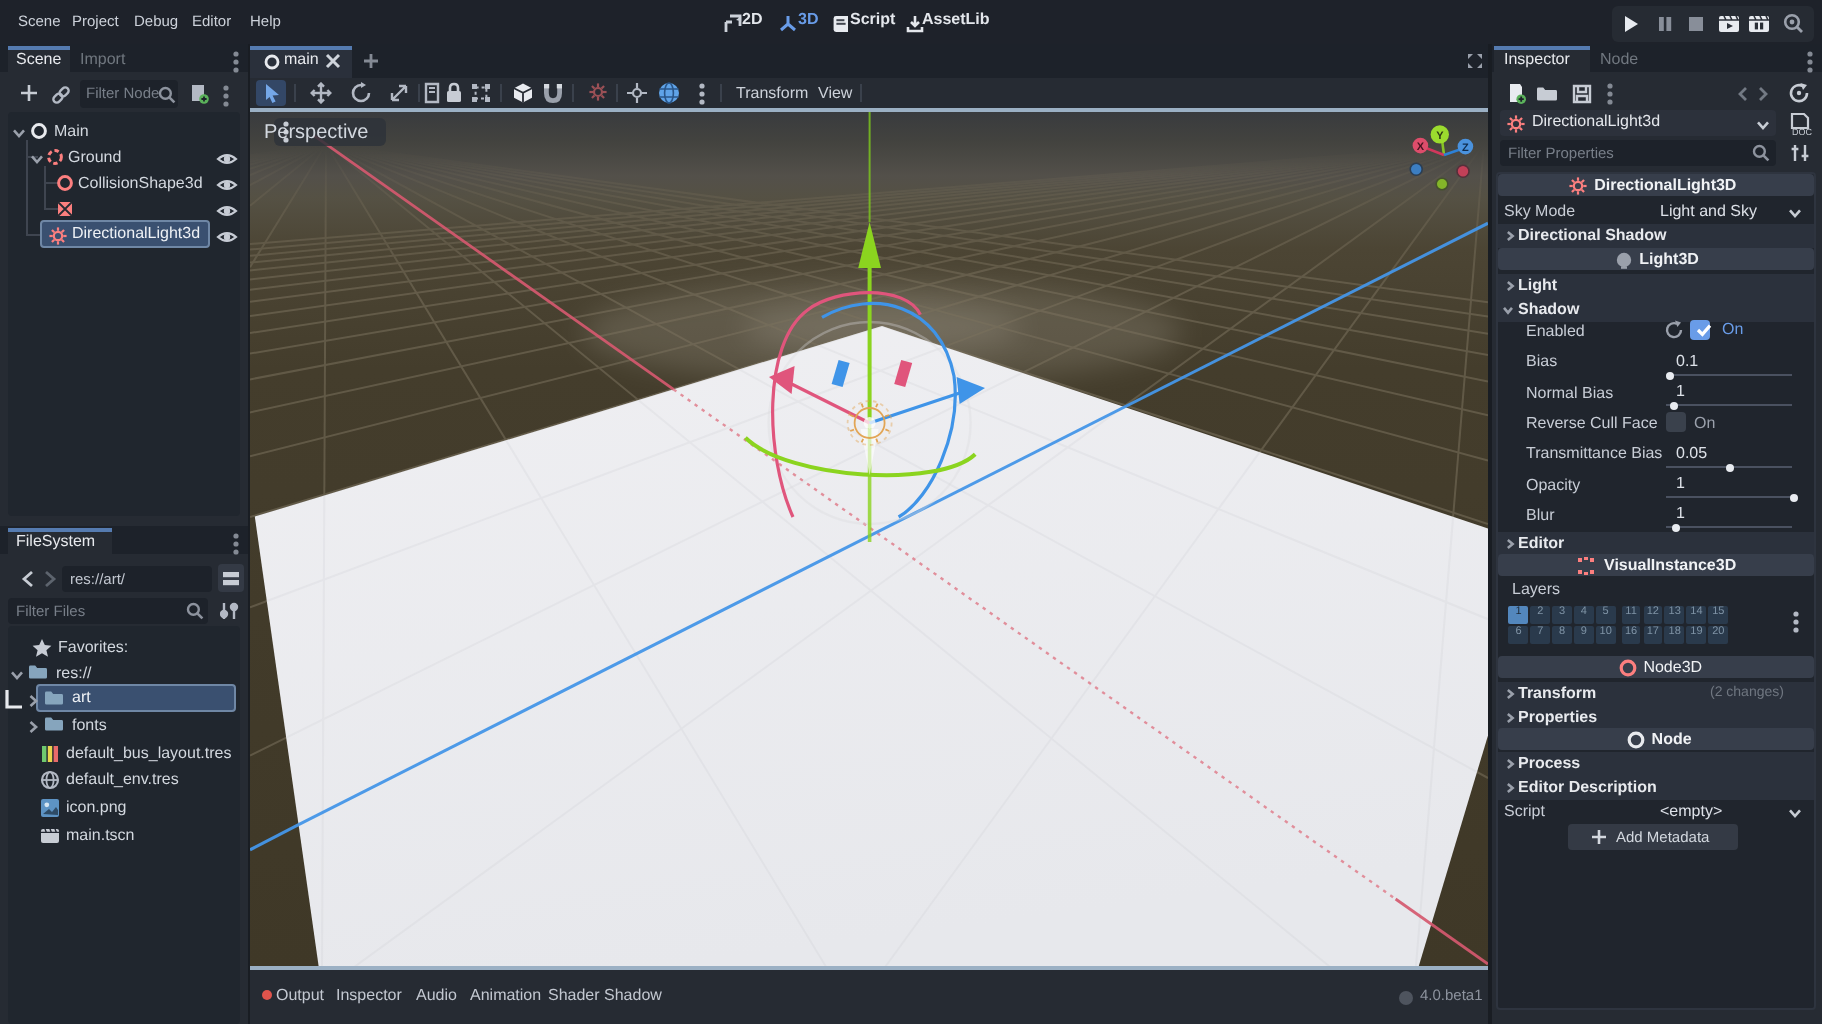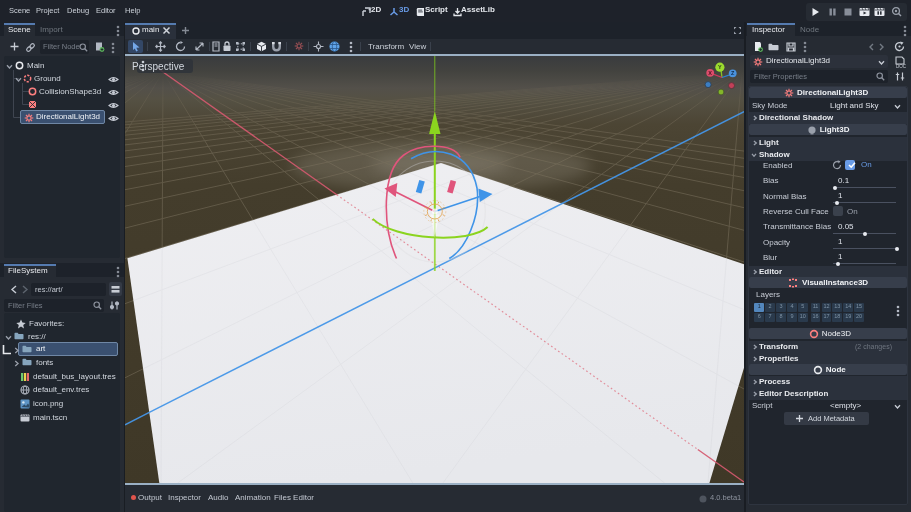--- a/index.html
+++ b/index.html
@@ -536,21 +536,21 @@
     <circle cx="2" cy="10" r="1.3" fill="#c7ccd4"></circle>
   </svg>
 <div class="txt" style="left:132px;top:61px;color:#d3d8df;font-size:10px">Perspective</div>
 <div class="abs" style="left:125px;top:483px;width:619px;height:2px;background:#9bb0c4"></div>
 <div class="abs" style="left:125px;top:485px;width:619px;height:27px;background:#262b33"></div>
 <div class="abs" style="left:131px;top:495px;width:5px;height:5px;border-radius:50%;background:#e0544c"></div>
 <div class="txt" style="left:138px;top:493px;color:#c3c8d1;font-size:8px">Output</div>
 <div class="txt" style="left:168px;top:493px;color:#c3c8d1;font-size:8px">Inspector</div>
 <div class="txt" style="left:208px;top:493px;color:#c3c8d1;font-size:8px">Audio</div>
 <div class="txt" style="left:235px;top:493px;color:#c3c8d1;font-size:8px">Animation</div>
-<div class="txt" style="left:274px;top:493px;color:#c3c8d1;font-size:8px">Files Editor</div>
+<div class="txt" style="left:274px;top:493px;color:#c3c8d1;font-size:8px">Shader Shadow</div>
 <svg style="position:absolute;left:699px;top:495px" width="8" height="8" viewBox="0 0 8 8">
     <circle cx="4" cy="4" r="3.5" fill="#4e545e"></circle>
   </svg>
 <div class="txt" style="left:710px;top:493px;color:#8d939e;font-size:7.5px">4.0.beta1</div>
 <div class="abs" style="left:746px;top:22px;width:165px;height:490px;background:#262b33"></div>
 <div class="abs" style="left:746px;top:22px;width:165px;height:14px;background:#1d222a"></div>
 <div class="abs" style="left:747px;top:23px;width:48px;height:13px;background:#262b33;border-top:2px solid #557bb0"></div>
 <div class="txt" style="left:752px;top:25px;color:#e8eaee;font-size:8px">Inspector</div>
 <div class="txt" style="left:800px;top:25px;color:#70777f;font-size:8px">Node</div>
 <svg style="position:absolute;left:903px;top:25px" width="4" height="12" viewBox="0 0 4 12">

